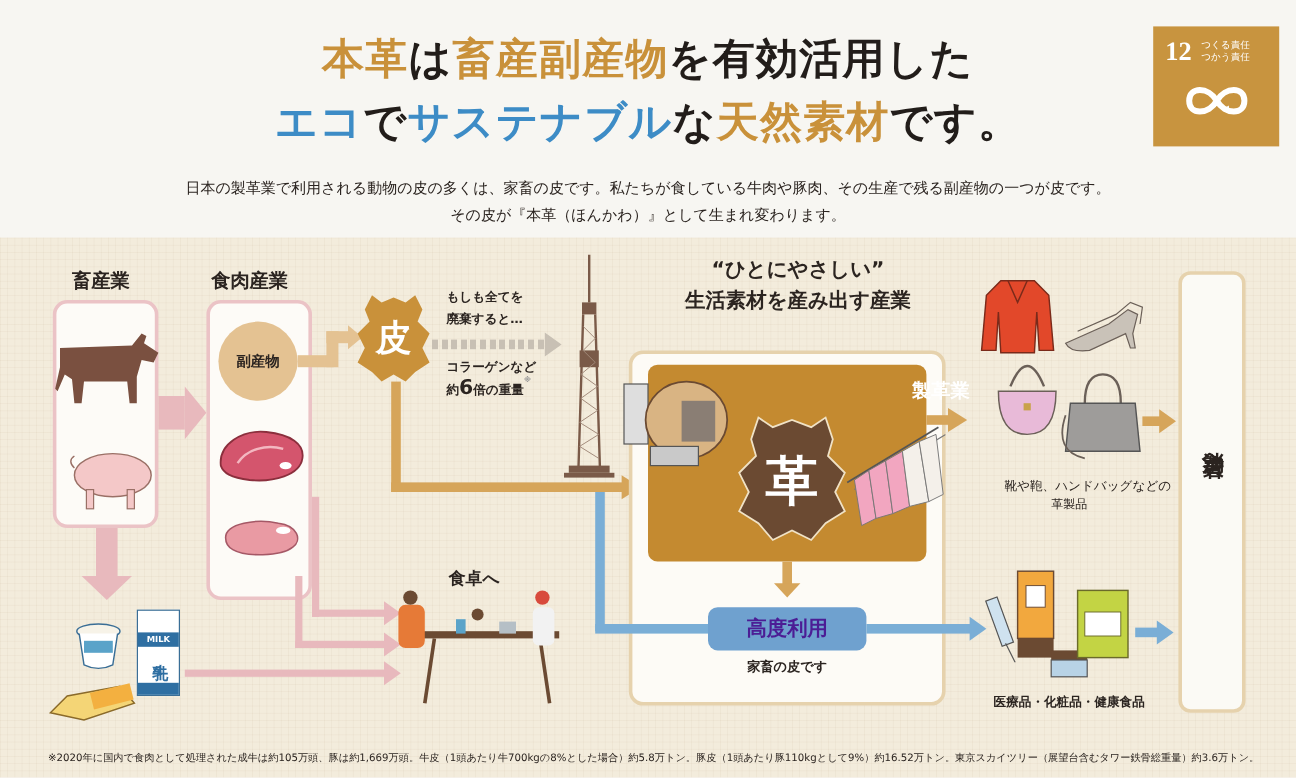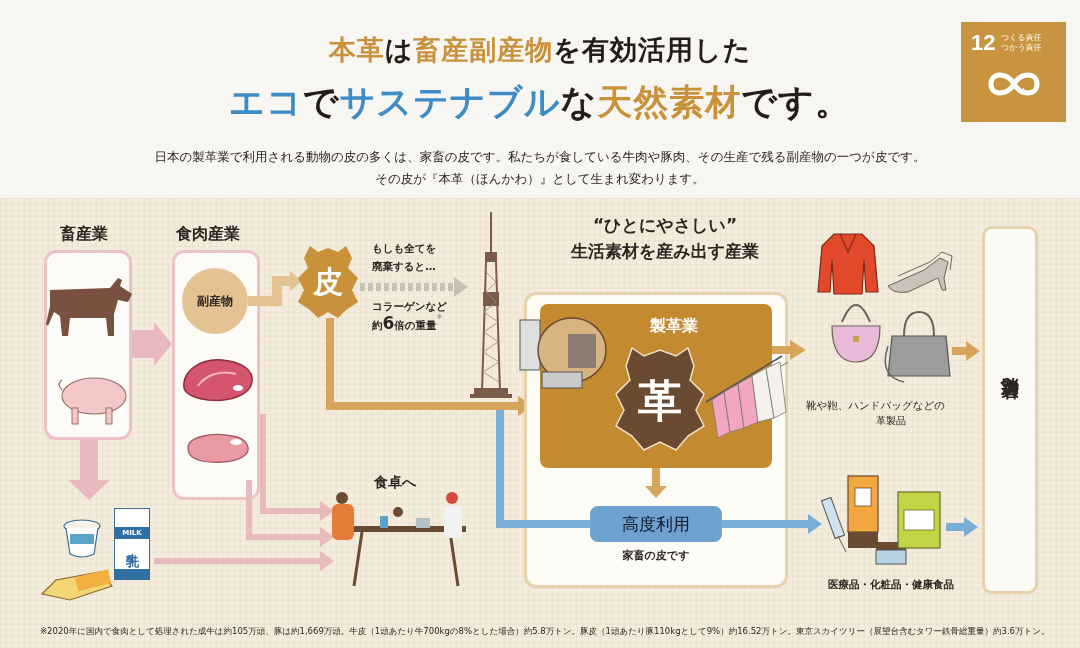--- a/index.html
+++ b/index.html
@@ -1,26 +1,26 @@
 <!DOCTYPE html>
 <html><head>
 <meta charset="utf-8">
 <style>
   *{box-sizing:border-box;margin:0;padding:0}
   html,body{width:1080px;height:648px;overflow:hidden;background:#f7f6f2}
   body{position:relative;font-family:"DejaVu Sans","Liberation Sans",sans-serif;color:#2b2420}
   .abs{position:absolute}
   .headline{left:0;width:1080px;text-align:center;font-weight:bold;font-family:"DejaVu Sans",sans-serif;letter-spacing:1px}
-  .h1{top:28px;font-size:27px;line-height:44px}
+  .h1{top:28px;font-size:35px;line-height:44px}
   .h2{top:80px;font-size:35px;line-height:44px}
   .gold{color:#c9913a}
   .blue{color:#3d8cc6}
   .dark{color:#221d1a}
   .sdg{left:961px;top:22px;width:105px;height:100px;background:#c8943f}
-  .sdg .num{position:absolute;left:10px;top:8px;color:#fff;font-weight:bold;font-size:22px;font-family:Liberation Sans, sans-serif}
+  .sdg .num{position:absolute;left:10px;top:8px;color:#fff;font-weight:bold;font-size:22px;font-family:Liberation Serif, serif}
   .sdg .t{position:absolute;left:40px;color:#fff;font-size:8px;line-height:9px}
   .intro{left:0;width:1080px;text-align:center;font-size:12.5px;color:#2b2420;line-height:22px}
   .panel{left:0;top:198px;width:1080px;height:450px;background:#f3ecdc;
     background-image:linear-gradient(rgba(200,180,150,.12) 1px,transparent 1px),linear-gradient(90deg,rgba(200,180,150,.12) 1px,transparent 1px);
     background-size:6px 6px}
   .sect-label{font-size:16px;font-weight:bold;color:#2b2420}
   .box-pink{background:#fdfbf7;border:3px solid #ebc3c6;border-radius:12px}
   .pink-bar{background:#e8b9bd}
   .gold-bar{background:#d6a55a}
   .blue-bar{background:#7aaed6}
@@ -160,21 +160,21 @@
   <rect x="54" y="26" width="8" height="12" fill="#5aa3c9"></rect>
   <rect x="90" y="28" width="14" height="10" fill="#b5bfc6"></rect>
 </svg>
 
 <div class="abs" style="left:520px;top:212px;width:290px;text-align:center;font-size:17px;font-weight:bold;line-height:26px">“ひとにやさしい”</div>
 <div class="abs" style="left:510px;top:238px;width:310px;text-align:center;font-size:17px;font-weight:bold;line-height:26px">生活素材を産み出す産業</div>
 
 <div class="abs" style="left:524px;top:292px;width:264px;height:296px;background:#fdfbf6;border:3px solid #e6d2ad;border-radius:12px"></div>
 
 <div class="abs" style="left:540px;top:304px;width:232px;height:164px;background:#c48a30;border-radius:8px"></div>
-<div class="abs" style="left:540px;top:316px;width:268px;text-align:center;font-size:16px;font-weight:bold;color:#fff">製革業</div>
+<div class="abs" style="left:540px;top:316px;width:268px;text-align:right;font-size:16px;font-weight:bold;color:#fff">製革業</div>
 
 <svg class="abs" style="left:516px;top:310px" width="94" height="90" viewBox="0 0 94 90">
   <rect x="4" y="10" width="20" height="50" fill="#dedede" stroke="#555" stroke-width="1"></rect>
   <ellipse cx="56" cy="40" rx="34" ry="32" fill="#d9b483" stroke="#6b4a32" stroke-width="1.5"></ellipse>
   <rect x="52" y="24" width="28" height="34" fill="#8a7e74"></rect>
   <rect x="26" y="62" width="40" height="16" fill="#c9c9c9" stroke="#555" stroke-width="1"></rect>
 </svg>
 
 <svg class="abs" style="left:612px;top:344px" width="96" height="110" viewBox="0 0 96 110">
   <path d="M20 4 L32 12 L48 6 L64 12 L76 4 L82 22 L78 36 L92 50 L84 66 L92 82 L76 92 L64 106 L48 98 L32 106 L20 92 L4 82 L12 66 L4 50 L18 36 L14 22Z" fill="#6b4a32" stroke="#f0e2c6" stroke-width="1.5"></path>
@@ -190,21 +190,21 @@
   <path d="M50 24 L64 16 L72 66 L56 70Z" fill="#f4f0ea" stroke="#777" stroke-width=".8"></path>
   <path d="M64 16 L78 10 L84 60 L72 66Z" fill="#f4f0ea" stroke="#777" stroke-width=".8"></path>
 </svg>
 
 <div class="abs gold-bar" style="left:652px;top:468px;width:8px;height:20px"></div>
 <div class="abs tri-d" style="left:645px;top:486px;border-left-width:11px;border-right-width:11px;border-top:12px solid #d6a55a"></div>
 
 <div class="abs blue-bar" style="left:496px;top:410px;width:8px;height:116px"></div>
 <div class="abs blue-bar" style="left:496px;top:520px;width:96px;height:8px"></div>
 
-<div class="abs" style="left:590px;top:506px;width:132px;height:36px;background:#6fa1cf;border-radius:8px;text-align:center;line-height:36px;font-size:17px;font-weight:normal;color:#0f172a">高度利用</div>
+<div class="abs" style="left:590px;top:506px;width:132px;height:36px;background:#6fa1cf;border-radius:8px;text-align:center;line-height:36px;font-size:17px;font-weight:bold;color:#4c1d95">高度利用</div>
 <div class="abs" style="left:590px;top:548px;width:132px;text-align:center;font-size:11px;font-weight:bold">家畜の皮です</div>
 
 <div class="abs blue-bar" style="left:722px;top:520px;width:88px;height:8px"></div>
 <div class="abs tri-r" style="left:808px;top:514px;border-left:14px solid #7aaed6"></div>
 
 <div class="abs gold-bar" style="left:772px;top:346px;width:20px;height:8px"></div>
 <div class="abs tri-r" style="left:790px;top:340px;border-left:16px solid #d6a55a"></div>
 
 <svg class="abs" style="left:816px;top:232px" width="64" height="64" viewBox="0 0 64 64">
   <path d="M18 2 L46 2 L58 14 L62 60 L50 60 L48 28 L46 62 L18 62 L16 28 L14 60 L2 60 L6 14Z" fill="#e2482a" stroke="#7a2a1a" stroke-width="1.2"></path>
@@ -217,21 +217,21 @@
 <svg class="abs" style="left:828px;top:292px" width="56" height="74" viewBox="0 0 56 74">
   <path d="M14 30 Q28 -4 42 30" fill="none" stroke="#6b6058" stroke-width="2"></path>
   <path d="M4 34 Q4 70 28 70 Q52 70 52 34 Z" fill="#e8bad8" stroke="#6b6058" stroke-width="1.2"></path>
   <rect x="25" y="44" width="6" height="6" fill="#c9a24b"></rect>
 </svg>
 <svg class="abs" style="left:884px;top:306px" width="70" height="80" viewBox="0 0 70 80">
   <path d="M20 30 Q20 6 35 6 Q50 6 50 30" fill="none" stroke="#6b6058" stroke-width="2"></path>
   <path d="M8 30 L62 30 L66 70 L4 70Z" fill="#9e9c9a" stroke="#555" stroke-width="1.2"></path>
   <path d="M4 40 Q-6 70 20 76" fill="none" stroke="#6b6058" stroke-width="1.5"></path>
 </svg>
-<div class="abs" style="left:806px;top:398px;width:170px;text-align:left;font-size:10.5px;line-height:15px">靴や鞄、ハンドバッグなどの</div>
+<div class="abs" style="left:806px;top:398px;width:170px;text-align:right;font-size:10.5px;line-height:15px">靴や鞄、ハンドバッグなどの</div>
 <div class="abs" style="left:806px;top:413px;width:170px;text-align:center;font-size:10px;line-height:15px">革製品</div>
 
 <div class="abs gold-bar" style="left:952px;top:347px;width:16px;height:8px"></div>
 <div class="abs tri-r" style="left:966px;top:341px;border-left:14px solid #d6a55a"></div>
 
 <svg class="abs" style="left:818px;top:490px" width="34" height="62" viewBox="0 0 34 62">
   <rect x="10" y="8" width="10" height="40" fill="#cfe2ef" stroke="#555" stroke-width="1" transform="rotate(-20 15 28)"></rect>
   <line x1="20" y1="46" x2="28" y2="62" stroke="#555" stroke-width="1"></line>
 </svg>
 <svg class="abs" style="left:846px;top:474px" width="34" height="76" viewBox="0 0 34 76">

